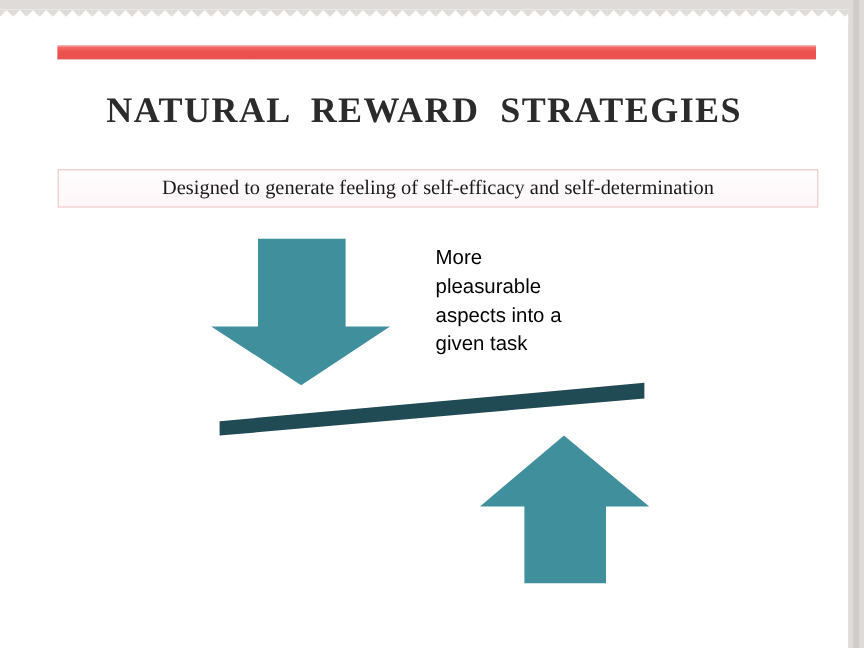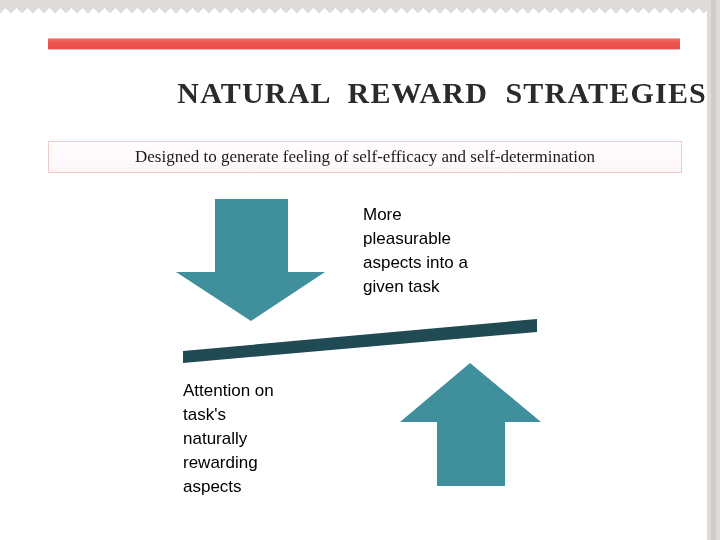--- a/index.html
+++ b/index.html
@@ -86,21 +86,21 @@
     background: linear-gradient(180deg,
       #f26b66 0%, #ef5350 40%, #e8504d 100%);
   }
 
   
   .slide-title {
     position: absolute;
     left: 0px;
     top: 76px;
     width: 707px;
-    text-align: right;
+    text-align: center;
     font-family: "Liberation Serif", "DejaVu Serif", serif;
     font-size: 30px;
     font-weight: bold;
     letter-spacing: 1.2px;
     color: #2b2b2b;
     white-space: pre;
   }
 
   
   .subtitle-box {
@@ -184,19 +184,14 @@
     <polygon fill="#204a54" points="183,351 537,319 537,332 183,363"></polygon>
 
     <polygon fill="#3f8f9d" points="470,363 541,422 505,422 505,486 437,486 437,422 400,422"></polygon>
   </svg>
 
   <div class="callout" id="callout-top">More
 pleasurable
 aspects into a
 given task</div>
 
-  <div class="callout" id="callout-bottom">Attention on
-task's
-naturally
-rewarding
-aspects</div>
 
 </div>
 
 </body></html>

